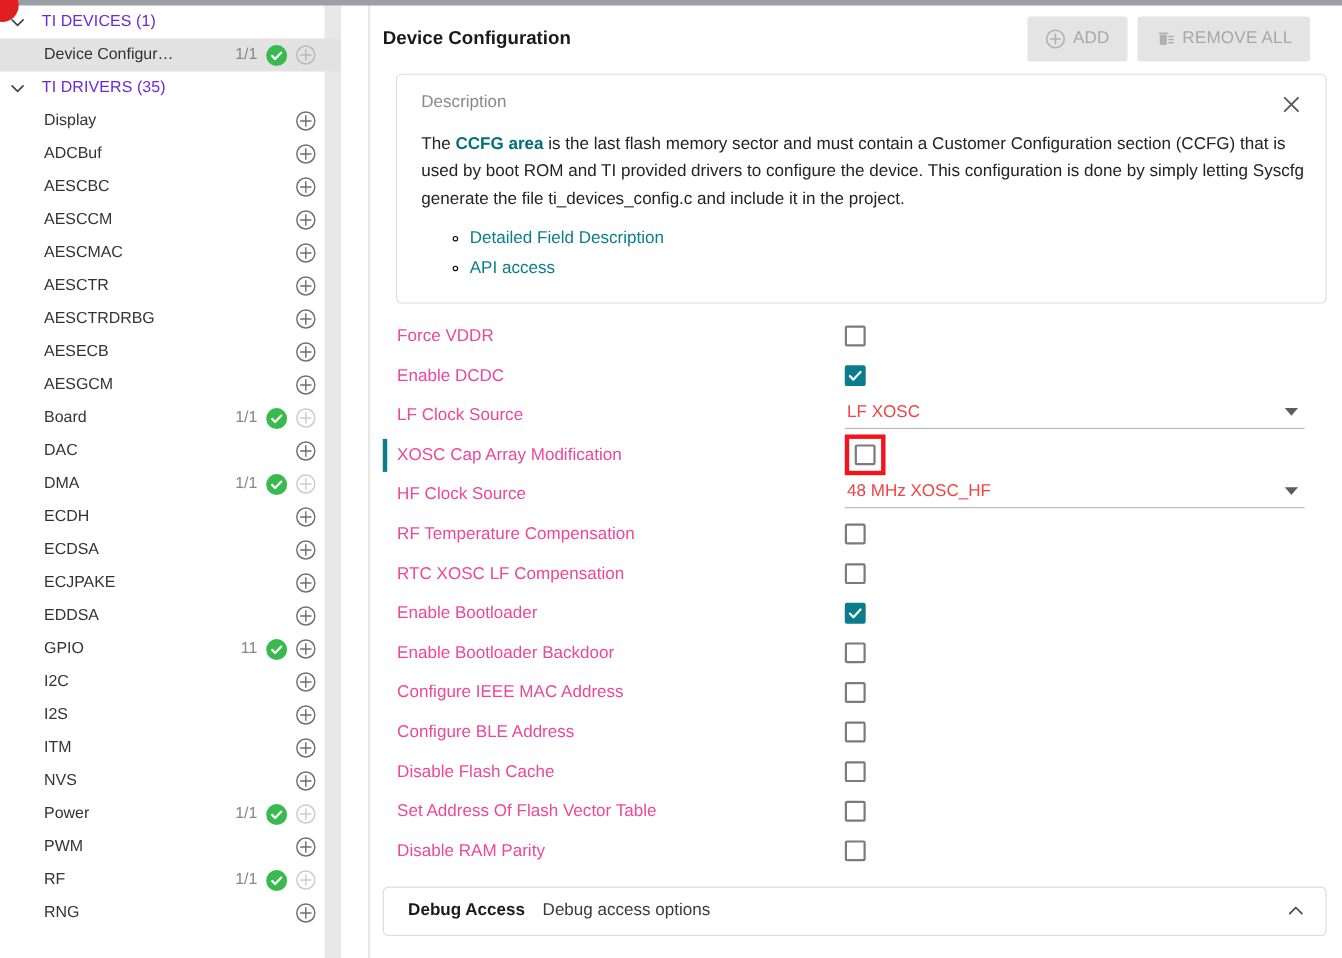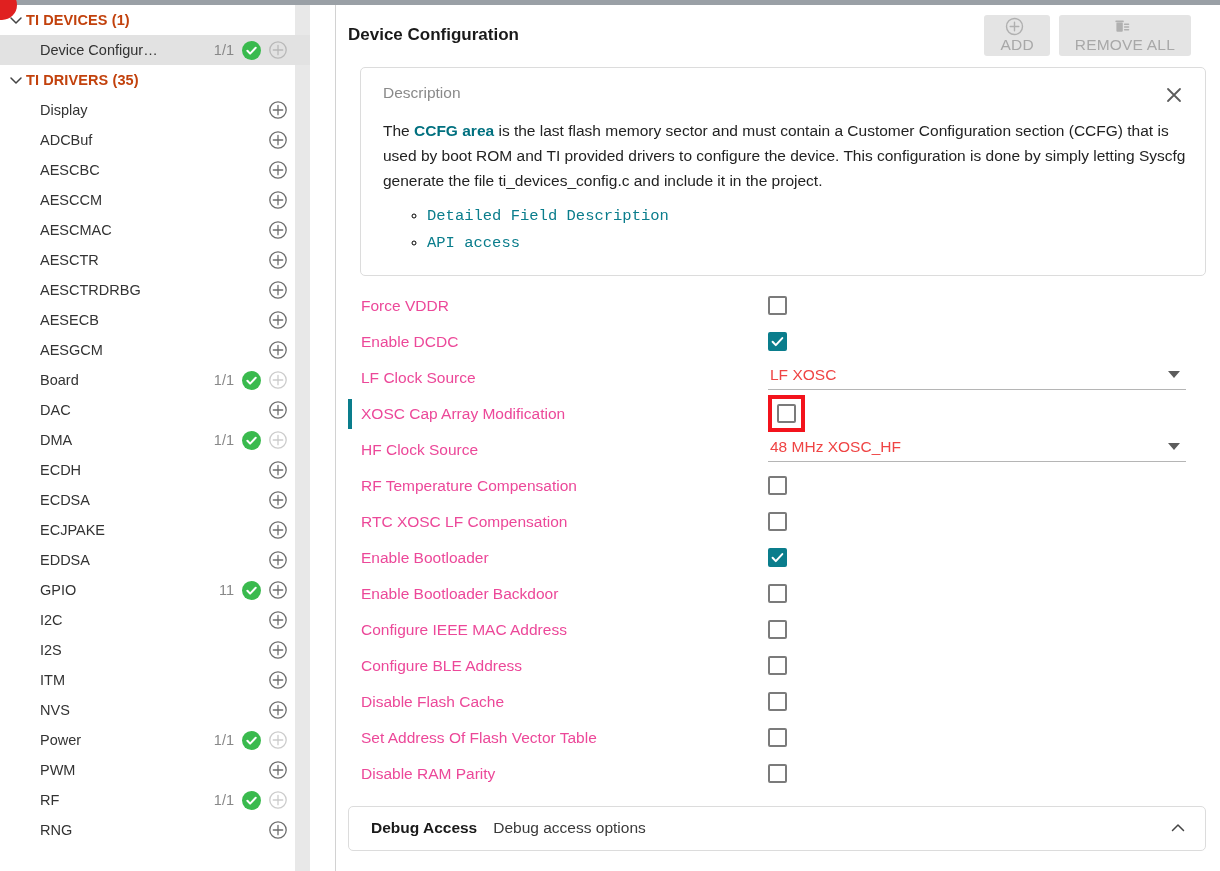--- a/index.html
+++ b/index.html
@@ -44,22 +44,22 @@
     height: 30px; padding-left: 6px;
     cursor: pointer;
   }
   .chev {
     width: 20px; height: 20px; flex: 0 0 20px;
     display: flex; align-items: center; justify-content: center;
     color: #444;
   }
   .chev svg { display: block; }
   .group-title {
-    font-size: 14.5px; font-weight: bold; color: #c2410c;
-    letter-spacing: .1px; margin-left: 0;
+    font-size: 14.5px; font-weight: normal; color: #6d28d9;
+    letter-spacing: .1px; margin-left: 12px;
   }
 
   .tree-row {
     display: flex; align-items: center;
     height: 30px; padding-left: 40px; padding-right: 22px;
     position: relative;
   }
   .tree-row.selected { background: #e2e2e2; }
   .tree-label {
     font-size: 14.5px; color: #333; flex: 1 1 auto;
@@ -99,21 +99,21 @@
   }
   .main-title {
     font-size: 17px; font-weight: bold; color: #1a1a1a;
     flex: 1 1 auto;
   }
   .hdr-btn {
     display: flex; align-items: center; justify-content: center;
     height: 41px; padding: 0 16px;
     background: #e4e4e4; border: none; border-radius: 3px;
     color: #a8a8a8; font-size: 15.5px; font-family: "Liberation Sans", sans-serif;
-    margin-left: 9px; cursor: default; letter-spacing: .2px; flex-direction: column;
+    margin-left: 9px; cursor: default; letter-spacing: .2px;
   }
   .hdr-btn .bi { margin-right: 6px; display: flex; align-items: center; }
   .hdr-btn .bi svg { display: block; }
 
   
   .desc-card {
     margin: 2px 14px 0 24px;
     border: 1px solid #dcdcdc; border-radius: 5px;
     background: #fff;
     padding: 16px 18px 16px 22px;
@@ -121,21 +121,21 @@
   }
   .desc-title { font-size: 15.5px; color: #8a8a8a; margin-bottom: 16px; }
   .desc-close {
     position: absolute; top: 14px; right: 18px;
     width: 26px; height: 26px; cursor: pointer;
     display: flex; align-items: center; justify-content: center;
   }
   .desc-close svg { display: block; }
   .desc-body { font-size: 15.5px; color: #232323; line-height: 1.62; }
   .desc-body .lnk { color: #00707f; font-weight: bold; }
-  .desc-list { list-style: circle; margin: 11px 0 0 44px; font-family: Liberation Mono, monospace; }
+  .desc-list { list-style: circle; margin: 11px 0 0 44px; }
   .desc-list li { margin-bottom: 2px; }
   .desc-list a { color: #0a7d8c; font-size: 15.5px; text-decoration: none; line-height: 1.62; cursor: pointer; }
 
   
   .form { margin-top: 12px; padding-left: 0; }
   .frow {
     display: flex; align-items: center;
     height: 36px; position: relative;
     padding-left: 12px;
   }

